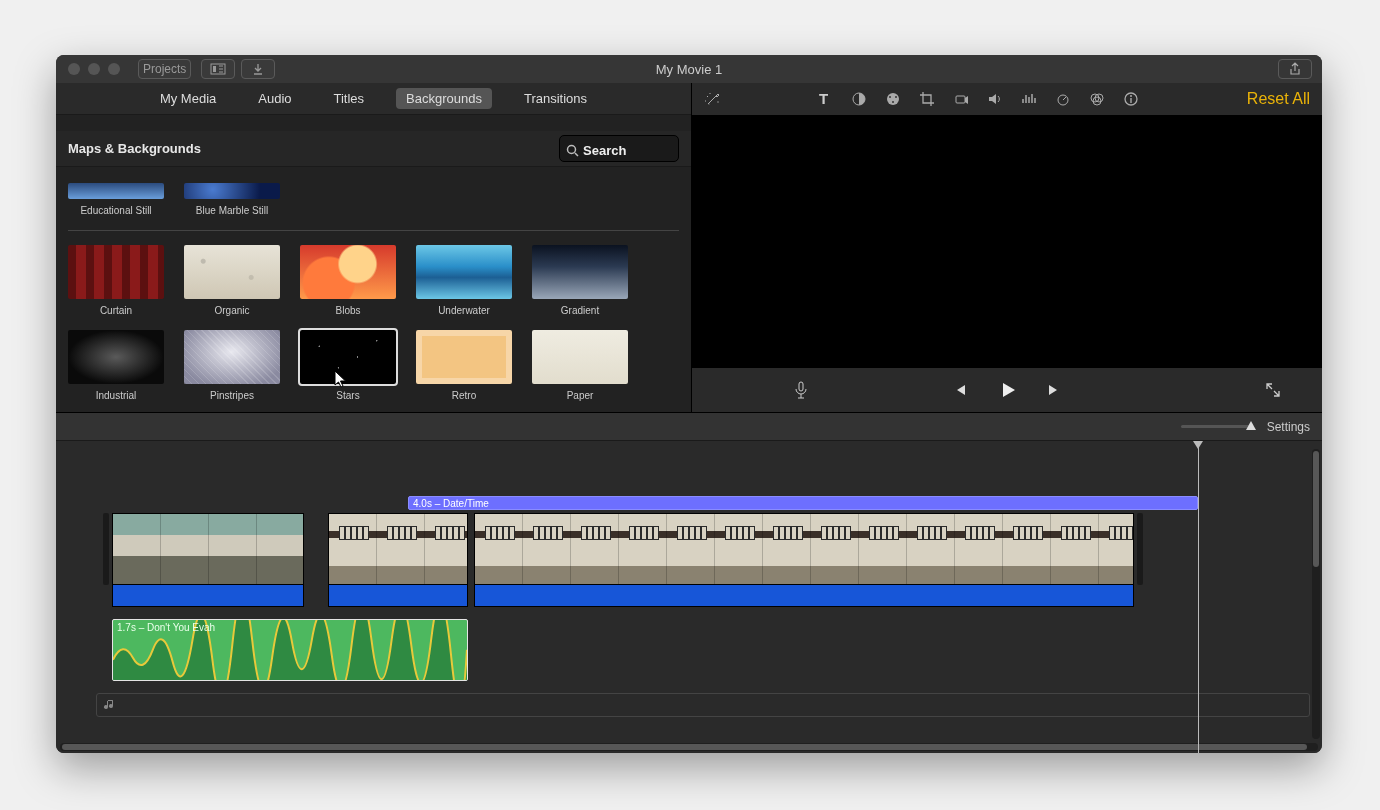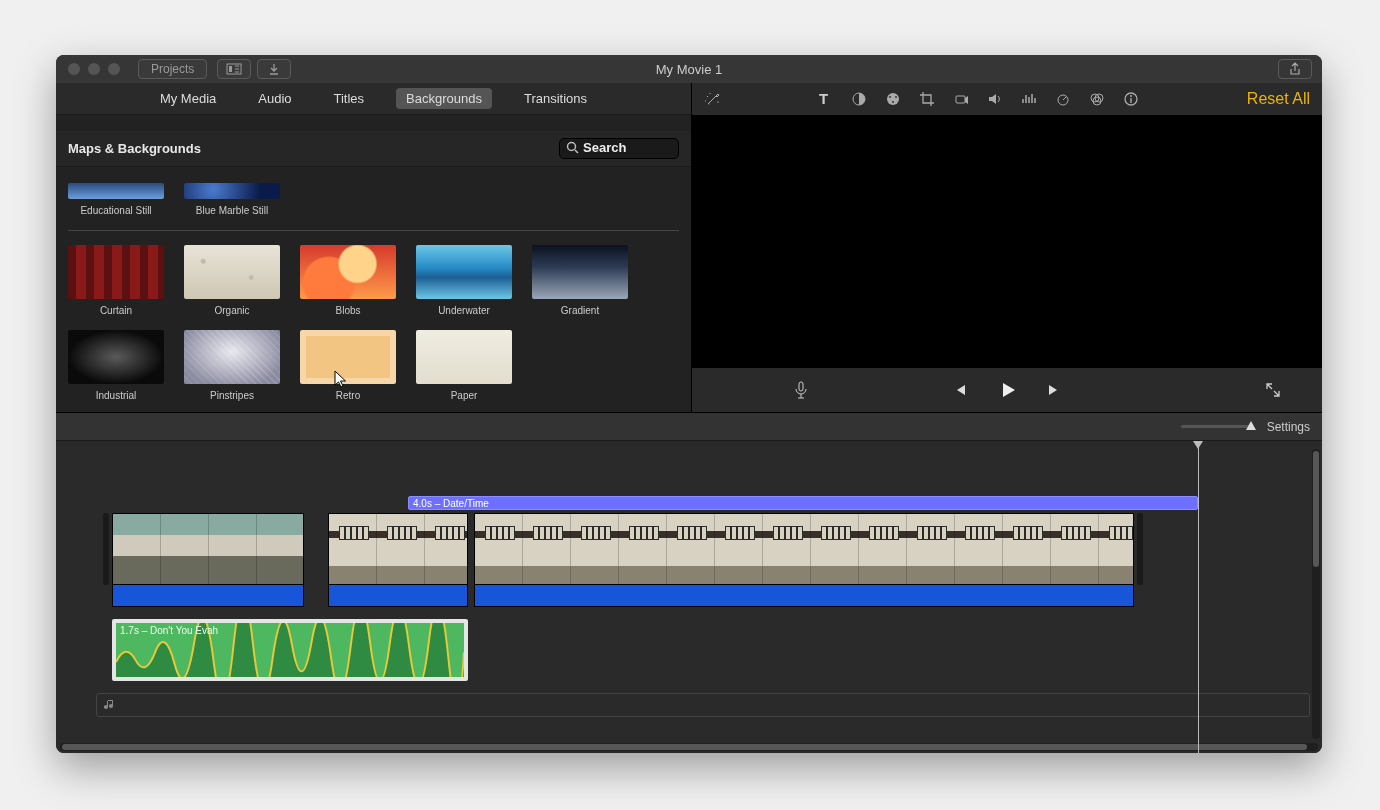--- a/index.html
+++ b/index.html
@@ -6,34 +6,34 @@
   body { background: #f0f0f0; width: 1380px; height: 810px; overflow: hidden; position: relative; }
   .window {
     position: absolute; left: 56px; top: 55px; width: 1266px; height: 698px;
     background: #2a2a2a; border-radius: 8px; box-shadow: 0 15px 40px rgba(0,0,0,.35);
     display: flex; flex-direction: column; overflow: hidden;
   }
   
   .titlebar { height: 28px; background: #363636; display: flex; align-items: center; position: relative; }
   .traffic { display: flex; gap: 8px; margin-left: 12px; }
   .tl { width: 12px; height: 12px; border-radius: 50%; background: #555; }
-  .projects-btn { margin-left: 18px; height: 20px; padding: 0 12px; border: 1px solid #5a5a5a; border-radius: 4px; color: #999; font-size: 12px; display:flex; align-items:center; background:#3a3a3a; }
+  .projects-btn { margin-left: 18px; height: 20px; padding: 0 4px; border: 1px solid #5a5a5a; border-radius: 4px; color: #999; font-size: 12px; display:flex; align-items:center; background:#3a3a3a; }
   .tb-icons { margin-left: 10px; display:flex; gap:6px; }
   .tb-ic { width:34px; height:20px; border:1px solid #5a5a5a; border-radius:4px; display:flex; align-items:center; justify-content:center; color:#aaa; font-size:12px; background:#3a3a3a;}
   .titlebar-title { position:absolute; left:0; right:0; text-align:center; color:#ccc; font-size:13px; pointer-events:none; }
   .share-btn { margin-left:auto; margin-right:10px; width:34px; height:20px; border:1px solid #5a5a5a; border-radius:4px; display:flex; align-items:center; justify-content:center; color:#aaa; }
   
   .upper { display:flex; height: 330px; border-bottom:1px solid #000;}
   .leftpane { width: 636px; display:flex; flex-direction:column; border-right:1px solid #000; background:#222;gap:16px;}
   .tabbar { height:32px; display:flex; align-items:center; gap:22px; padding:0 14px; justify-content:center; background:#2a2a2a; border-bottom:1px solid #1a1a1a;}
   .tab { color:#ddd; font-size:13px; padding:3px 10px; border-radius:4px; }
   .tab.active { background:#555; }
   .subhdr { height:36px; display:flex; align-items:center; padding:0 12px; border-bottom:1px solid #1a1a1a; background:#262626;}
   .subhdr-title { color:#e8e8e8; font-size:13px; font-weight:600; }
-  .search { margin-left:auto; display:flex; align-items:center; background:#1a1a1a; border:1px solid #000; border-radius:5px; padding:1px 8px 3px 6px; width:120px;}
+  .search { margin-left:auto; display:flex; align-items:center; background:#1a1a1a; border:1px solid #000; border-radius:5px; padding:7px 8px 3px 6px; width:120px;}
   .search svg{flex-shrink:0;}
   .search input { background:transparent; border:none; outline:none; color:#eee; font-size:13px; font-weight:600; width:100%; margin-left:4px;}
   .search input::placeholder{color:#eee;}
   .browser { flex:1; overflow:auto; padding: 0 12px 8px 12px; }
   .bg-row { display:flex; gap:20px; margin-top:14px; flex-wrap:wrap;}
   .bg-item { width:96px; display:flex; flex-direction:column; align-items:center; }
   .thumb { width:96px; height:54px; border-radius:2px; position:relative; }
   .thumb.sel { outline:2px solid #ddd; outline-offset:0; }
   .bg-label { color:#ccc; font-size:10px; margin-top:6px; text-align:center; }
   .row-truncated .thumb { height:14px; border-radius:2px 2px 0 0; }
@@ -99,21 +99,21 @@
   .frame.out{background:linear-gradient(#88aaa0 0 30%, #cfcabb 30% 60%, #6a6a5c 60%);} 
   .frame.in{background:linear-gradient(#d8d2c2 0 25%, #3a2f28 25% 35%, #d8d2c2 35% 75%, #8a8270 75%);} 
   .frame.in::after{content:"";position:absolute;left:10px;top:12px;width:28px;height:12px;background:repeating-linear-gradient(90deg,#d8d2c2 0 4px,#2a2a2a 4px 6px);border:1px solid #2a2a2a;}
   .clip1{left:56px;width:192px;}
   .clip2{left:272px;width:140px;}
   .clip3{left:418px;width:660px;}
   .clip-handle{position:absolute;top:72px;height:72px;width:6px;background:#1a1a1a;border-radius:2px;z-index:5;}
   .ch-l{left:47px;}
   .ch-r{left:1081px;}
 
-  .aclip{position:absolute;top:178px;left:56px;width:356px;height:62px;background:#4db85f;border:4px solid #e5e5e5;border-radius:2px;overflow:hidden;}
+  .aclip{position:absolute;top:178px;left:56px;width:356px;height:62px;background:#4db85f;border:1px solid #e5e5e5;border-radius:2px;overflow:hidden;}
   .aclip .albl{position:absolute;left:4px;top:2px;color:#eaffea;font-size:10px;z-index:2;}
   .aclip svg{position:absolute;inset:0;}
 
   .music-row{position:absolute;left:40px;right:12px;top:252px;height:24px;border:1px solid #444;border-radius:3px;display:flex;align-items:center;padding:0 6px;color:#888;}
 
   .hscroll{position:absolute;left:4px;right:4px;bottom:2px;height:8px;background:#1f1f1f;border-radius:4px;}
   .hscroll .th{position:absolute;left:2px;top:1px;height:6px;width:99%;background:#575757;border-radius:3px;}
   .vscroll{position:absolute;right:2px;top:8px;bottom:14px;width:8px;background:#1f1f1f;border-radius:4px;}
   .vscroll .th{position:absolute;left:1px;top:2px;width:6px;height:40%;background:#575757;border-radius:3px;}
 
@@ -215,20 +215,24 @@
         <div class="bg-row">
           <div class="bg-item">
             <div class="thumb bg-indust"></div>
             <div class="bg-label">Industrial</div>
           </div>
           <div class="bg-item">
             <div class="thumb bg-pin"></div>
             <div class="bg-label">Pinstripes</div>
           </div>
           <div class="bg-item">
+            <div class="thumb bg-stars sel"></div>
+            <div class="bg-label">Stars</div>
+          </div>
+          <div class="bg-item">
             <div class="thumb bg-retro"></div>
             <div class="bg-label">Retro</div>
           </div>
           <div class="bg-item">
             <div class="thumb bg-paper"></div>
             <div class="bg-label">Paper</div>
           </div>
         </div>
 
         <div class="bg-row row-truncated" style="margin-top:14px;">

